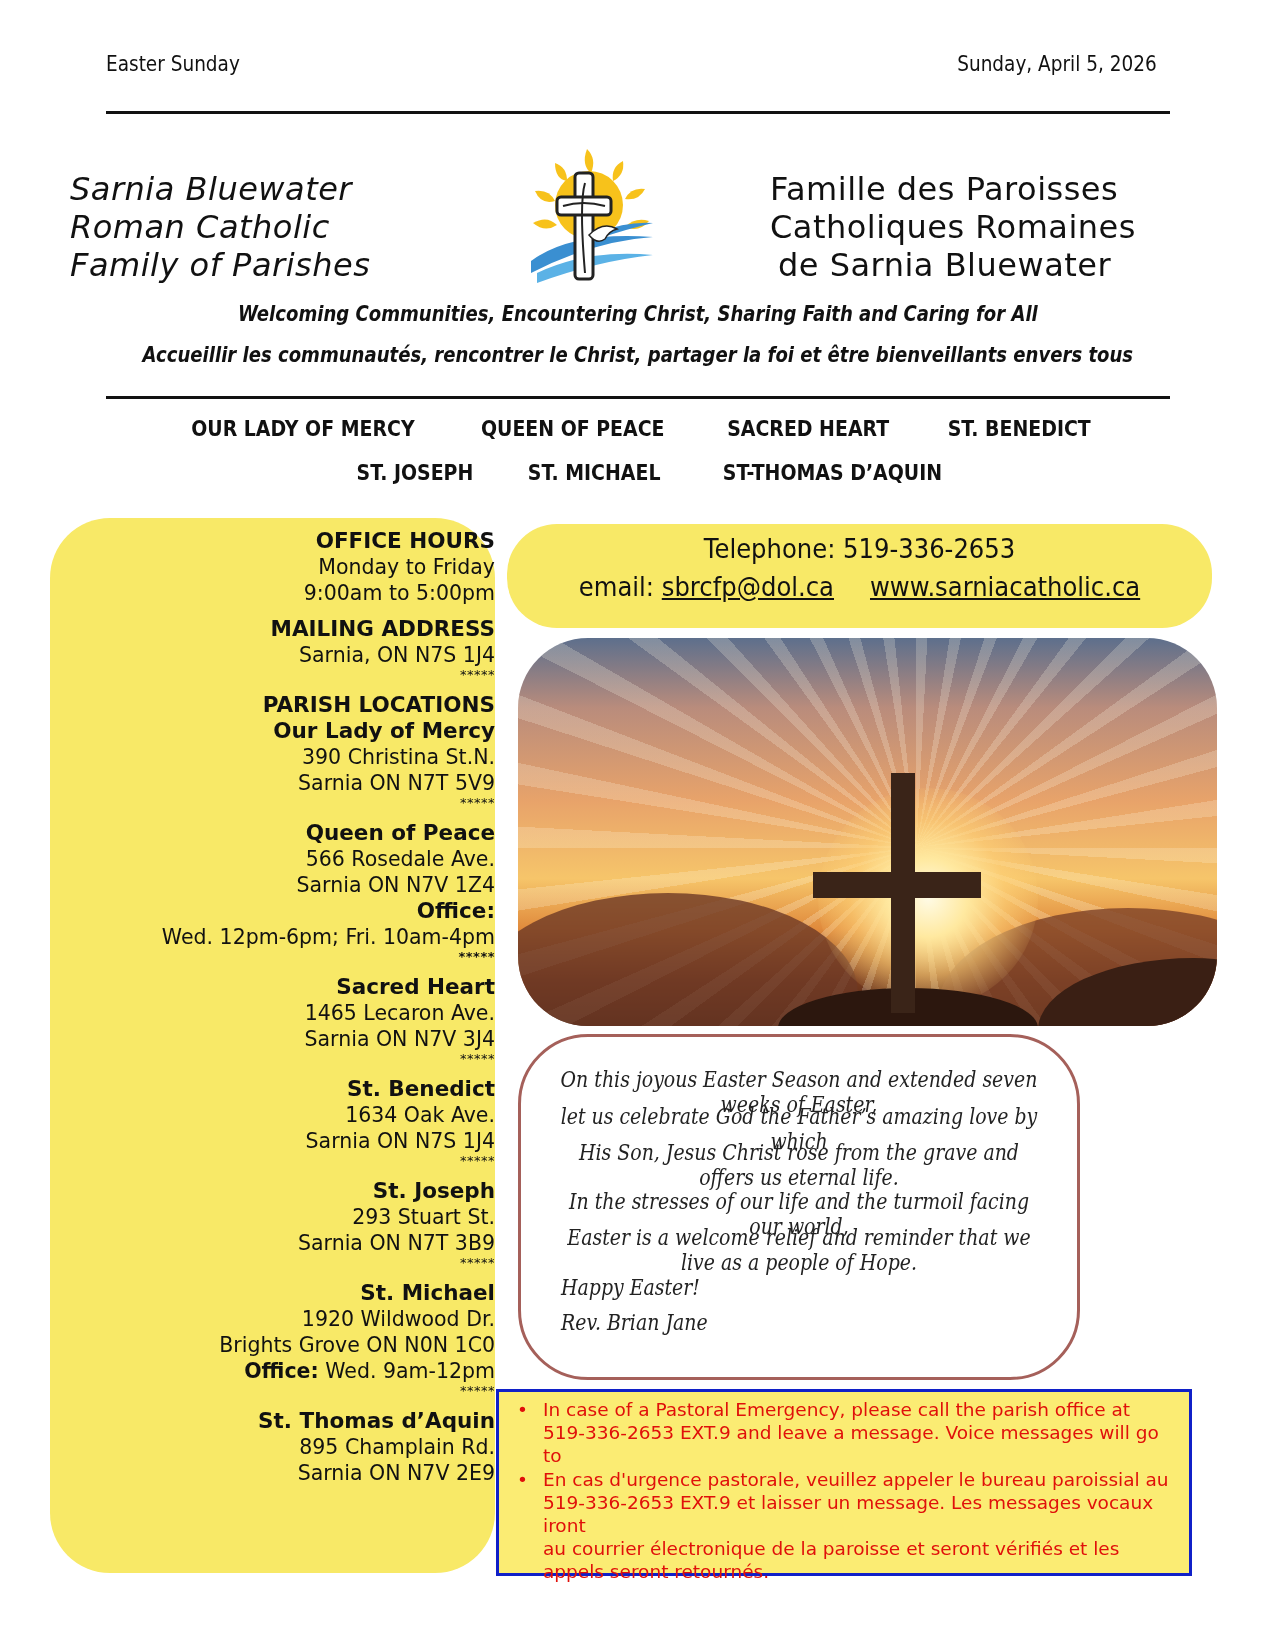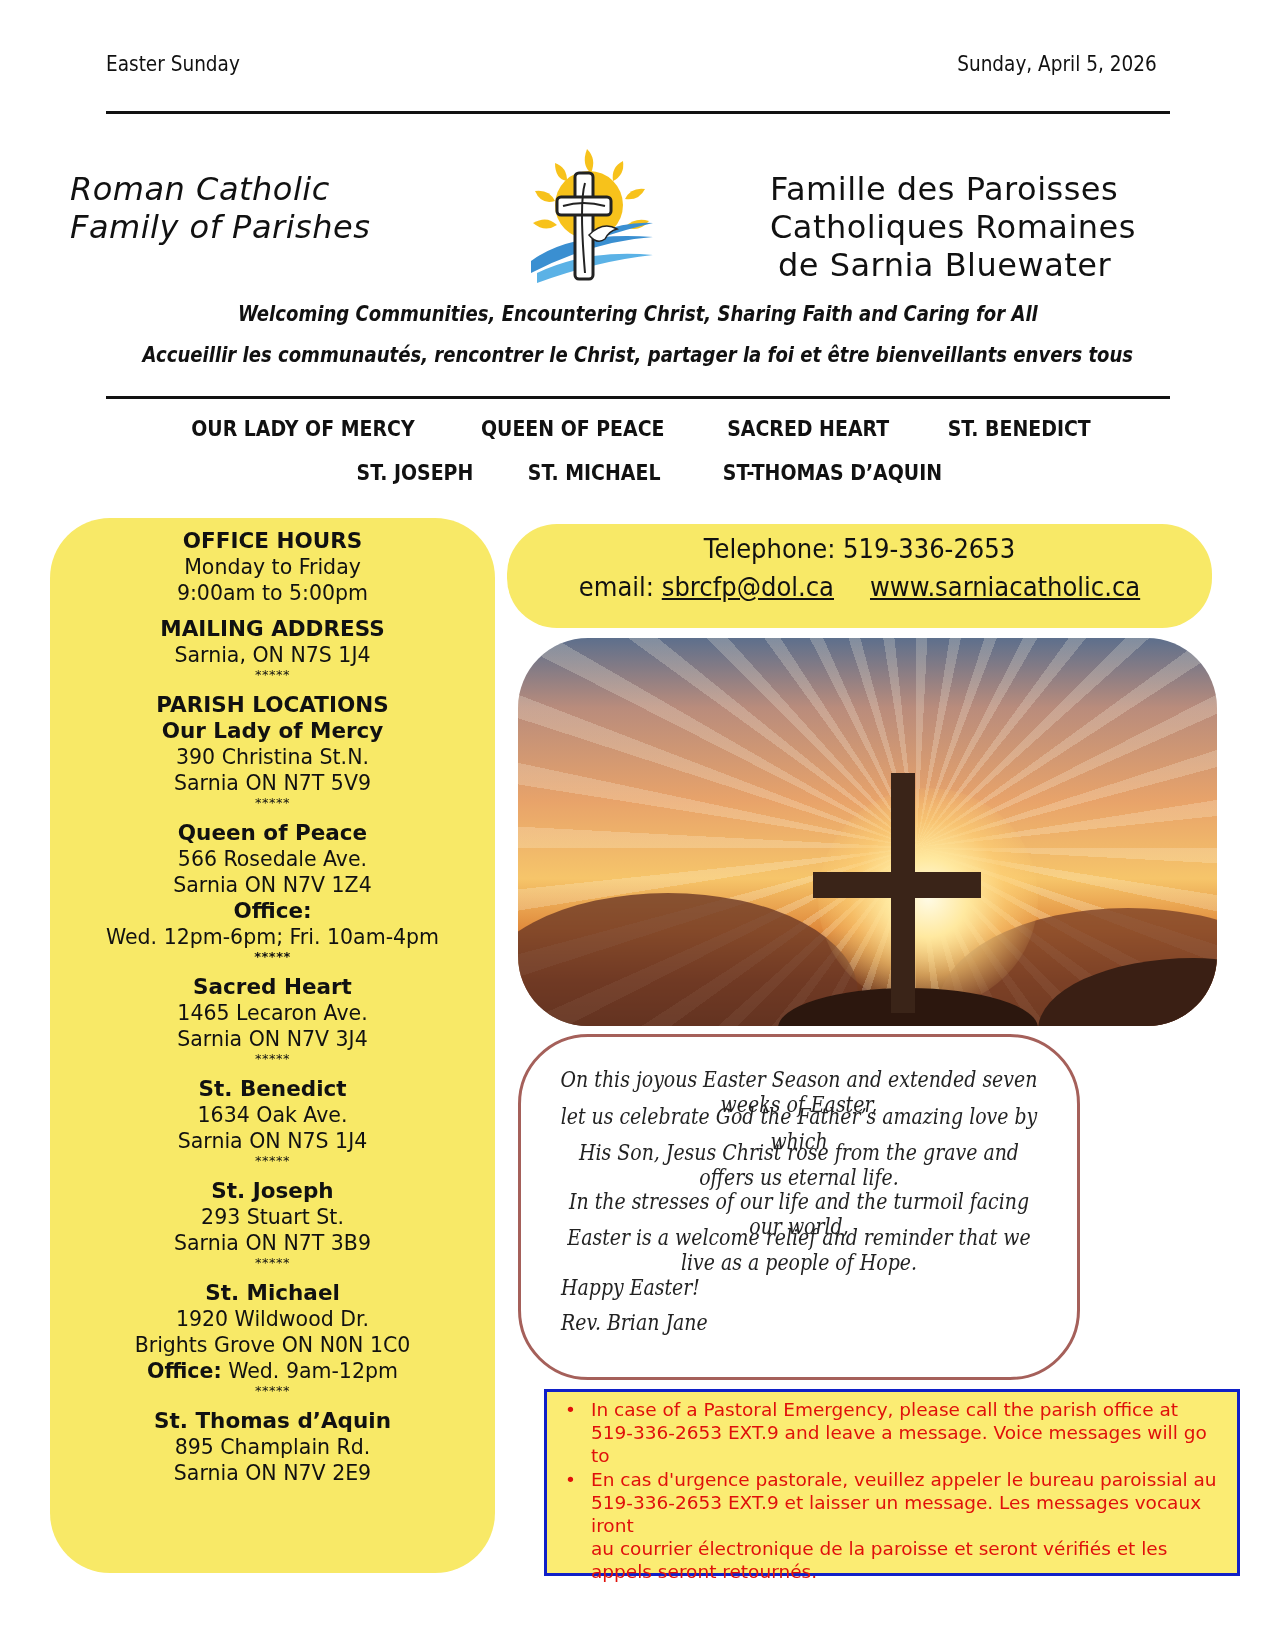--- a/index.html
+++ b/index.html
@@ -22,21 +22,21 @@
     .motto { position: absolute; left: 0; width: 1275px; text-align: center; font-style: italic; font-weight: bold; font-size: 21px; }
     .motto span { display: inline-block; transform: scaleX(0.86); }
     .motto.m1 { top: 302px; text-align: center; }
     .motto.m2 { top: 343px; }
 
     .parishes { position: absolute; left: 0; width: 1275px; text-align: center; font-size: 22px; font-weight: bold; }
     .parishes span.p { display: inline-block; margin: 0 17px; transform: scaleX(0.86); }
     .parishes.row1 { top: 416px; }
     .parishes.row2 { top: 460px; margin-left: 16px; }
 
-    .left-panel { position: absolute; left: 50px; top: 518px; width: 445px; height: 1055px; background: #f8e967; border-radius: 60px; text-align: center; padding-top: 10px; font-size: 20.5px; line-height: 26px; }
+    .left-panel { position: absolute; left: 50px; top: 518px; width: 445px; height: 1055px; background: #f8e967; border-radius: 60px; text-align: right; padding-top: 10px; font-size: 20.5px; line-height: 26px; }
     .left-panel .h { font-weight: bold; font-size: 21.5px; }
     .left-panel .stars { font-size: 13px; line-height: 14px; letter-spacing: 0.5px; }
     .left-panel .gap { height: 10px; }
     .left-panel .ln { display: block; }
 
     .contact { position: absolute; left: 507px; top: 524px; width: 705px; height: 104px; background: #f8e967; border-radius: 50px; text-align: center; font-size: 27px; }
     .contact .row { display: block; transform: scaleX(0.9); }
     .contact .tel { margin-top: 6px; line-height: 38px; }
     .contact .mail { line-height: 38px; }
     .contact a { color: #111; text-decoration: underline; }
@@ -53,34 +53,35 @@
     .photo .mtn3 { position: absolute; left: 520px; top: 320px; width: 260px; height: 120px; background: #3a1f14; border-radius: 60% 40% 0 0; }
     .photo .hill { position: absolute; left: 260px; top: 350px; width: 260px; height: 80px; background: #2c170e; border-radius: 50% 50% 0 0; }
     .photo .cross-v { position: absolute; left: 373px; top: 135px; width: 24px; height: 240px; background: #3a2418; }
     .photo .cross-h { position: absolute; left: 295px; top: 234px; width: 168px; height: 26px; background: #3a2418; }
 
     .message { position: absolute; left: 518px; top: 1034px; width: 562px; height: 346px; border: 3px solid #a5605a; border-radius: 70px; background: #fff; text-align: center;
       font-family: "DejaVu Serif", serif; font-style: italic; font-size: 22px; color: #222; }
     .message .ln { position: absolute; left: 0; width: 100%; transform: scaleX(0.86); }
     .message .sig { position: absolute; left: 40px; text-align: left; transform: scaleX(0.86); transform-origin: left center; }
 
-    .emergency { position: absolute; left: 544px; top: 1389px; width: 696px; height: 187px; background: #fbec73; border: 3px solid #1020c8; padding: 6px 8px 0 18px; color: #e0100a; font-size: 18.5px; line-height: 23.2px; }
+    .emergency { position: absolute; left: 496px; top: 1389px; width: 696px; height: 187px; background: #fbec73; border: 3px solid #1020c8; padding: 6px 8px 0 18px; color: #e0100a; font-size: 18.5px; line-height: 23.2px; }
     .emergency ul { list-style: none; }
     .emergency li { position: relative; padding-left: 26px; }
     .emergency li::before { content: "\2022"; position: absolute; left: 0; top: 0; }
     .emergency li span { display: inline-block; }
   </style>
 </head>
 <body>
 
 <div class="top-left">Easter Sunday</div>
 <div class="top-right">Sunday, April 5, 2026</div>
 <div class="rule r1"></div>
 
 <div class="title-en">
+  <span>Sarnia Bluewater</span>
   <span>Roman Catholic</span>
   <span>Family of Parishes</span>
 </div>
 
 <div class="logo">
   <svg width="130" height="140" viewBox="0 0 130 140">
     <circle cx="62" cy="62" r="34" fill="#f7c21b"></circle>
     <g fill="#f7c21b">
       <path d="M60 6 q10 10 4 24 q-10 -8 -4 -24z"></path>
       <path d="M28 20 q12 4 12 18 q-12 -2 -12 -18z"></path>

